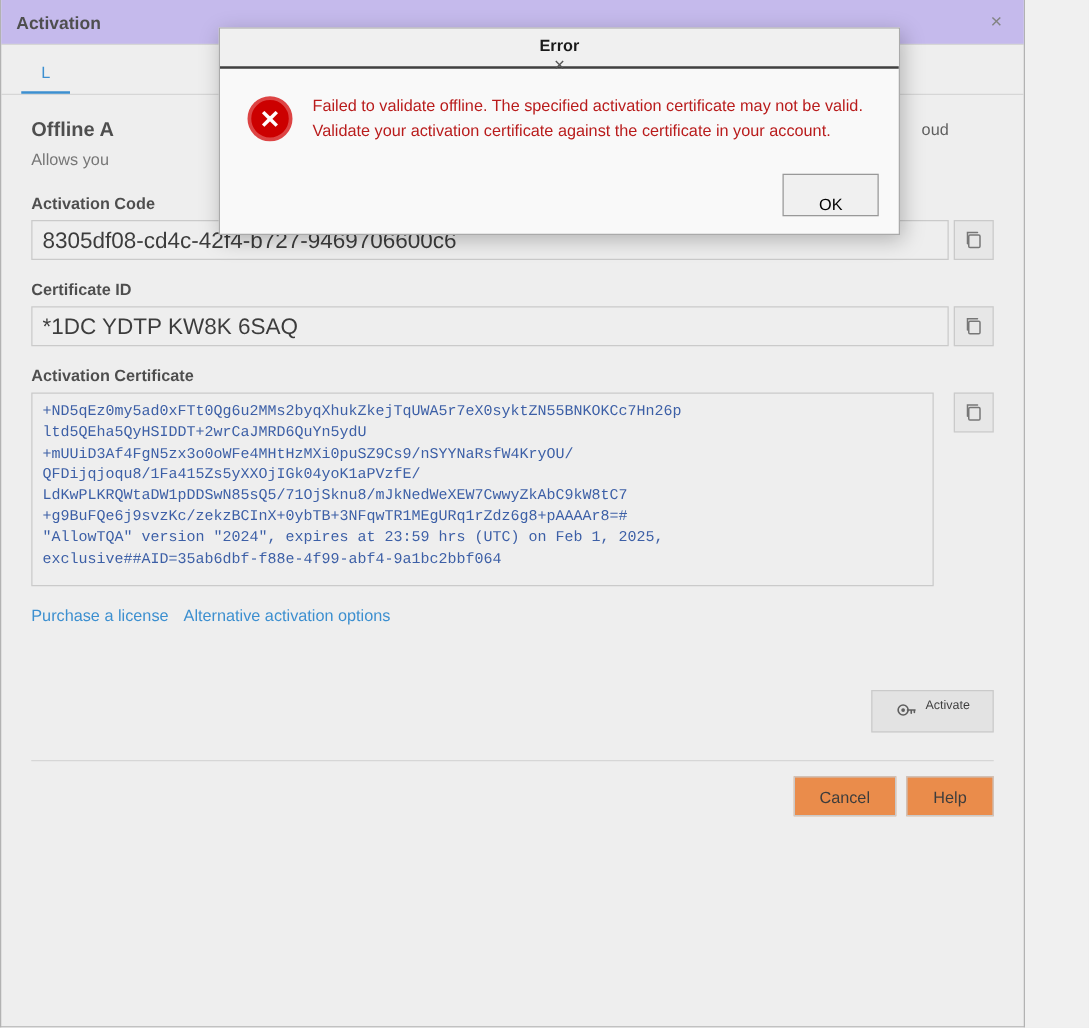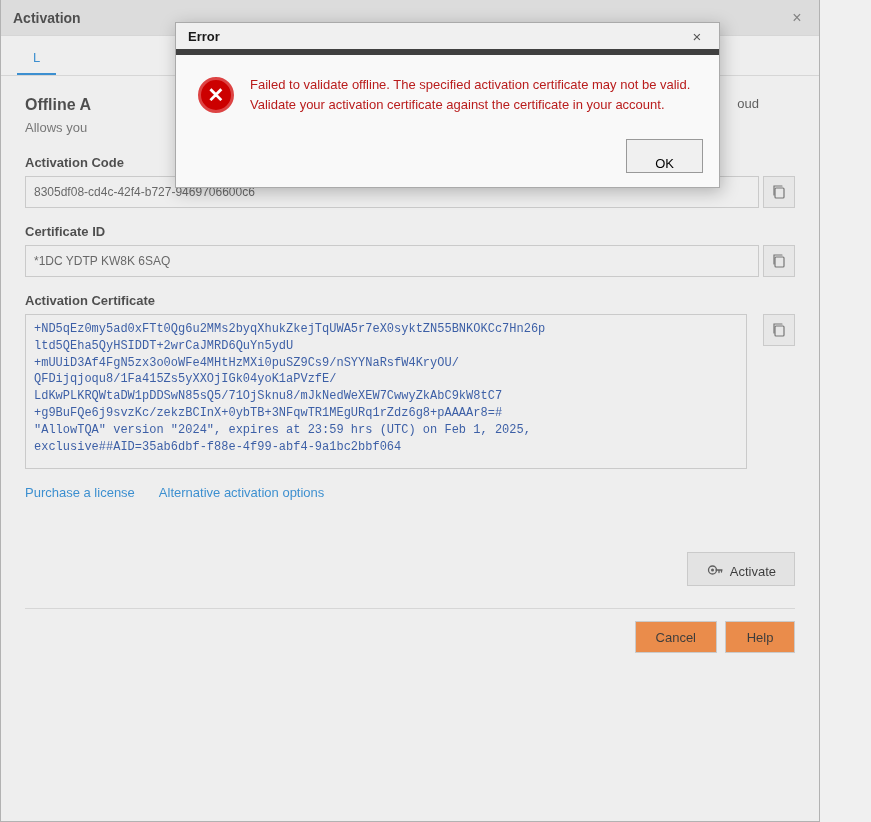--- a/index.html
+++ b/index.html
@@ -19,21 +19,21 @@
       top: 0;
       left: 0;
       width: 820px;
       height: 822px;
       background: #ffffff;
       border: 1px solid #aaa;
       border-top: none;
     }
 
     .window-titlebar {
-      background: #e5e5e5;
+      background: #c4b5fd;
       border-bottom: 1px solid #ddd;
       padding: 8px 12px;
       display: flex;
       align-items: center;
       justify-content: space-between;
       height: 36px;
     }
 
     .window-title {
       font-size: 14px;
@@ -114,23 +114,23 @@
       display: flex;
       align-items: stretch;
       gap: 4px;
     }
 
     .field-input {
       flex: 1;
       height: 32px;
       border: 1px solid #ccc;
       padding: 4px 8px;
-      font-size: 12px;
+      font-size: 18px;
       font-family: 'Segoe UI', sans-serif;
-      color: #404040;
+      color: #000000;
       background: #fff;
       outline: none;
     }
 
     .copy-btn {
       width: 32px;
       height: 32px;
       border: 1px solid #ccc;
       background: #f5f5f5;
       cursor: pointer;
@@ -172,21 +172,21 @@
       align-items: center;
       justify-content: center;
       color: #555;
       font-size: 14px;
       flex-shrink: 0;
     }
 
     
     .links-row {
       display: flex;
-      gap: 24px;
+      gap: 12px;
       margin: 10px 0 20px 0;
     }
 
     .link-text {
       color: #0078d4;
       cursor: pointer;
       text-decoration: none;
       font-size: 13px;
     }
 
@@ -195,24 +195,24 @@
       display: flex;
       justify-content: flex-end;
       padding: 12px 24px;
       margin-bottom: 10px;
     }
 
     .activate-btn {
       background: #f0f0f0;
       border: 1px solid #ccc;
       padding: 6px 18px;
-      font-size: 13px;
-      cursor: pointer;
-      display: flex;
-      align-items: flex-end;
+      font-size: 10px;
+      cursor: pointer;
+      display: flex;
+      align-items: flex-start;
       gap: 6px;
       height: 34px;
     }
 
     .separator-line {
       border: none;
       border-top: 1px solid #ddd;
       margin: 0 24px;
     }
 
@@ -252,26 +252,27 @@
       left: 175px;
       width: 545px;
       background: #f9f9f9;
       border: 1px solid #aaa;
       box-shadow: 2px 4px 16px rgba(0,0,0,0.25);
       z-index: 20;
     }
 
     .dialog-titlebar {
       background: #f0f0f0;
-      border-bottom: 6px solid #404040;
+      border-bottom: 2px solid #404040;
       padding: 6px 12px;
       display: flex;
       align-items: center;
       justify-content: space-between;
       height: 32px;
+      flex-direction: column;
     }
 
     .dialog-title {
       font-size: 13px;
       font-weight: 600;
       color: #1a1a1a;
     }
 
     .dialog-close-btn {
       width: 20px;

